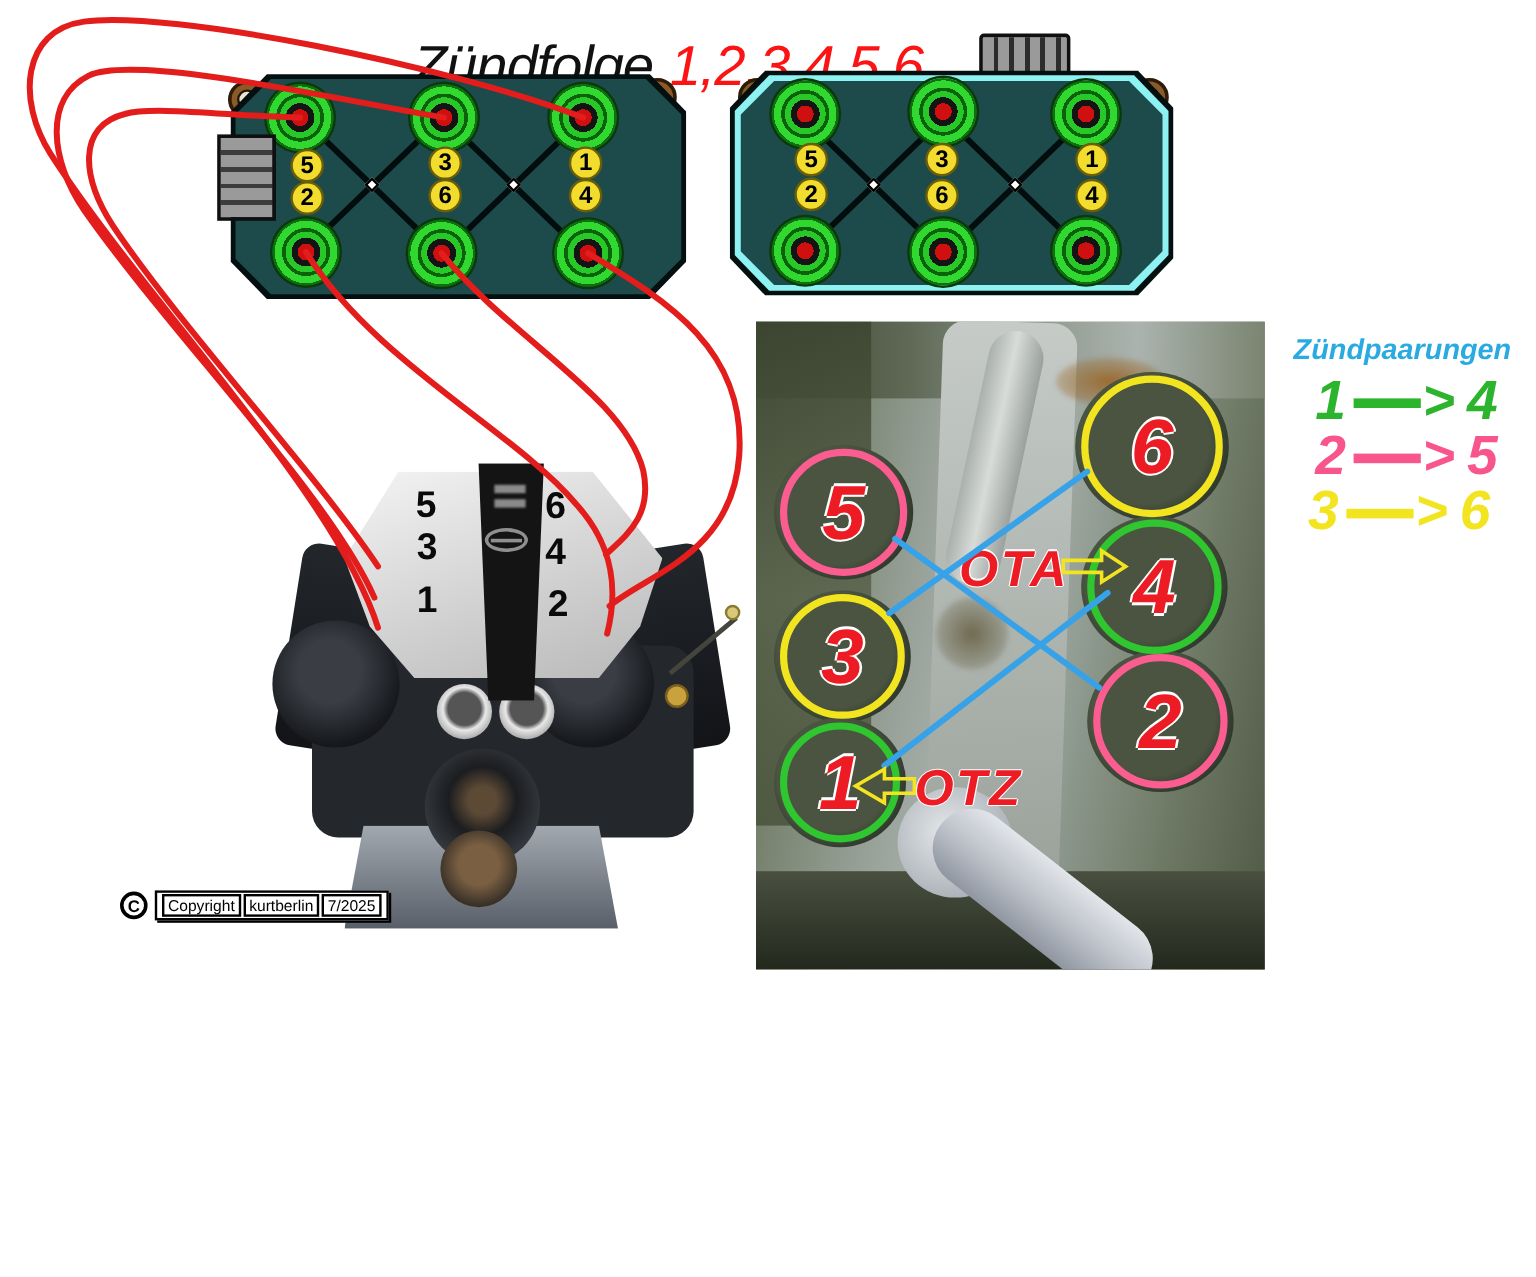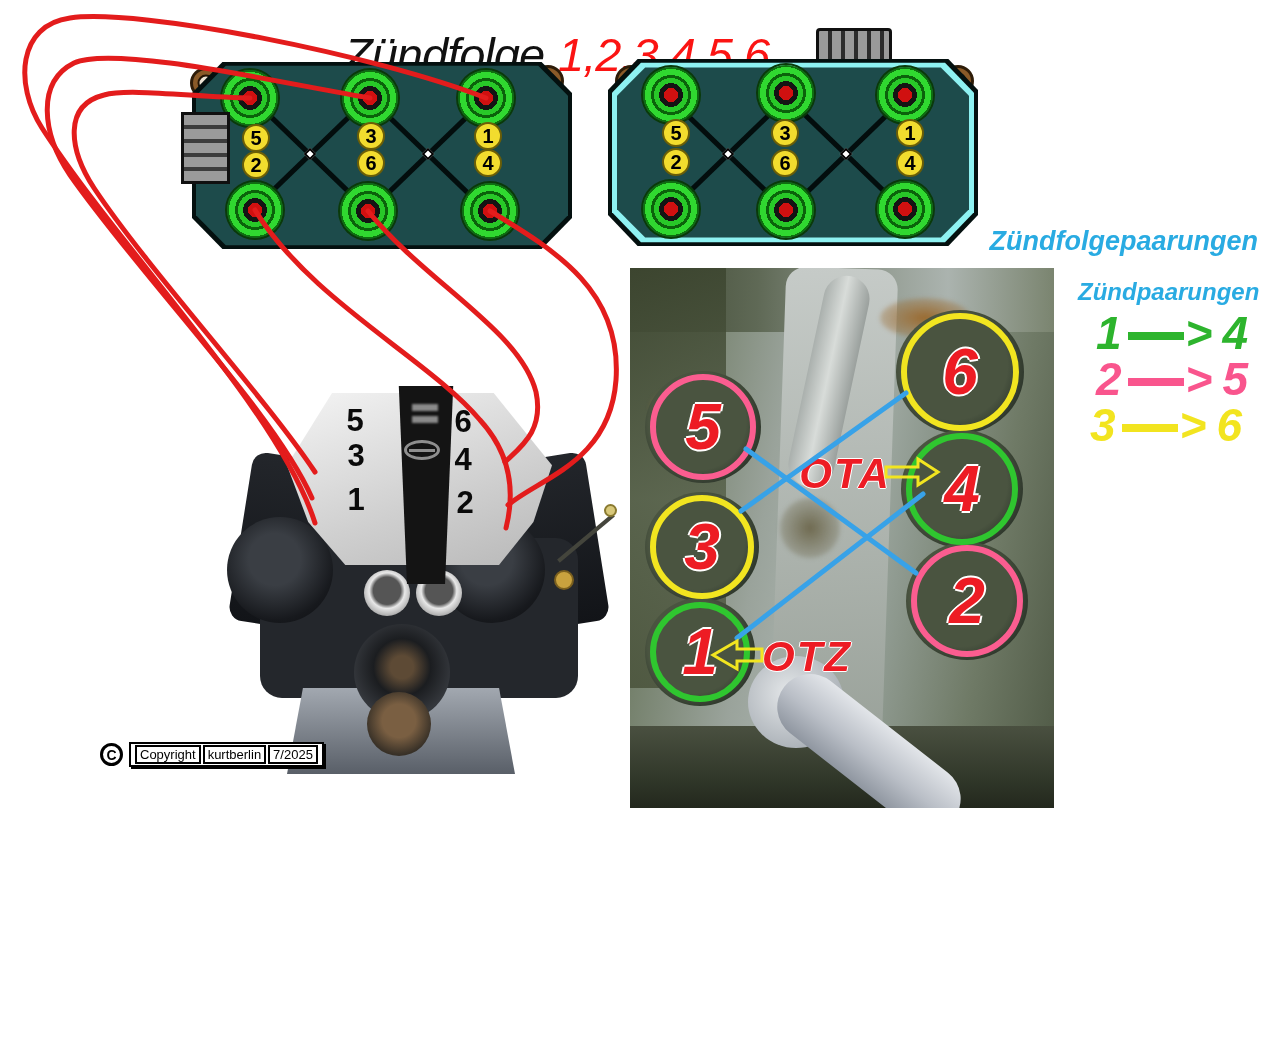--- a/index.html
+++ b/index.html
@@ -183,21 +183,20 @@
     <div class="term" style="left:178px;top:155px;"></div>
     <div class="term" style="left:297px;top:154px;"></div>
     <div class="ynum" style="left:68px;top:78px;">5</div>
     <div class="ynum" style="left:68px;top:107px;">2</div>
     <div class="ynum" style="left:177px;top:78px;">3</div>
     <div class="ynum" style="left:177px;top:108px;">6</div>
     <div class="ynum" style="left:302px;top:78px;">1</div>
     <div class="ynum" style="left:302px;top:108px;">4</div>
   </div>
 
-  <div class="abs h-cyan" style="left: 980px; top: 226px; width: 278px; text-align: right; font-size: 27px; color: rgb(41, 171, 226);">Zündfolgepaarungen</div>
   <div class="abs h-cyan" style="left: 1078px; top: 278px; width: 178px; text-align: right; font-size: 24px; color: rgb(41, 171, 226);">Zündpaarungen</div>
 
   <div class="pair-row" style="left: 1096px; top: 310px; color: rgb(45, 180, 45);">
     <span>1</span>
     <span class="dash" style="background: rgb(45, 180, 45);"></span>
     <span class="gt">&gt;</span>
     <span>4</span>
   </div>
   <div class="pair-row" style="left: 1096px; top: 356px; color: rgb(249, 85, 141);">
     <span>2</span>

